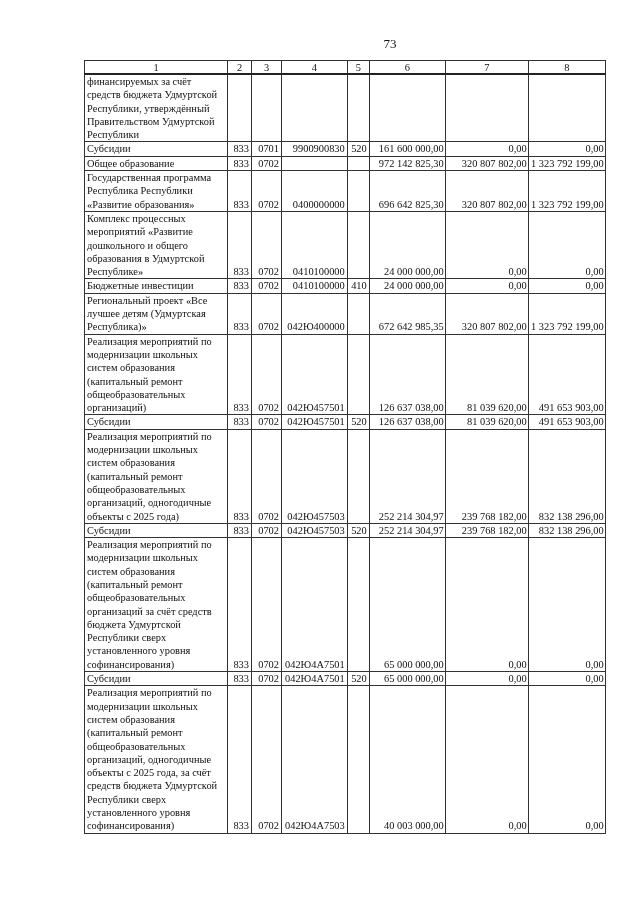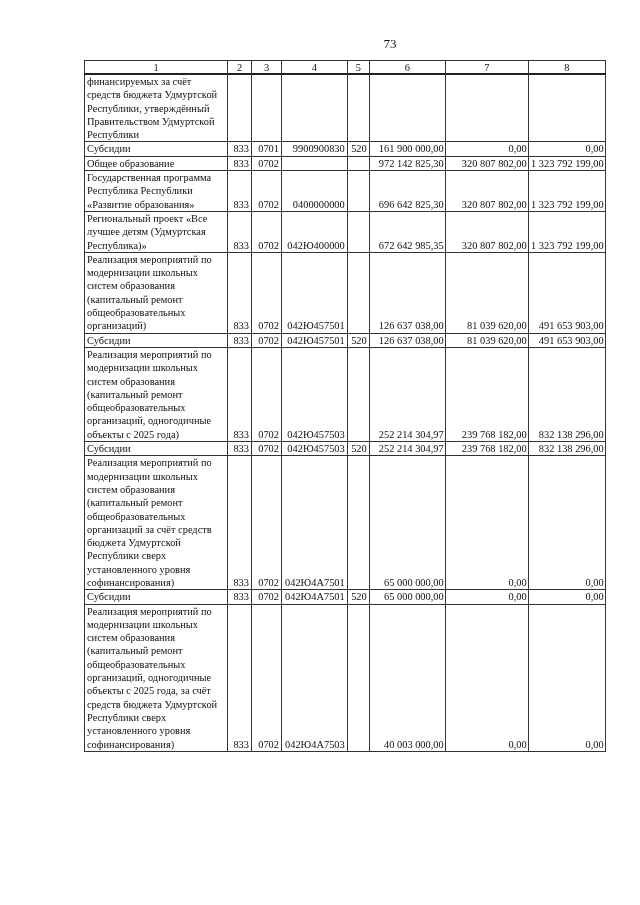--- a/index.html
+++ b/index.html
@@ -56,21 +56,21 @@
     <td class="num"></td>
     <td class="num"></td>
     <td class="num"></td>
   </tr>
       <tr>
     <td class="c1">Субсидии</td>
     <td class="ctr">833</td>
     <td class="ctr">0701</td>
     <td class="ctr">9900900830</td>
     <td class="ctr">520</td>
-    <td class="num">161 900 000,00</td>
+    <td class="num">161 600 000,00</td>
     <td class="num">0,00</td>
     <td class="num">0,00</td>
   </tr>
       <tr>
     <td class="c1">Общее образование</td>
     <td class="ctr">833</td>
     <td class="ctr">0702</td>
     <td class="ctr"></td>
     <td class="ctr"></td>
     <td class="num">972 142 825,30</td>
@@ -79,20 +79,40 @@
   </tr>
       <tr>
     <td class="c1">Государственная программа Республика Республики «Развитие образования»</td>
     <td class="ctr">833</td>
     <td class="ctr">0702</td>
     <td class="ctr">0400000000</td>
     <td class="ctr"></td>
     <td class="num">696 642 825,30</td>
     <td class="num">320 807 802,00</td>
     <td class="num">1 323 792 199,00</td>
+  </tr>
+      <tr>
+    <td class="c1">Комплекс процессных мероприятий «Развитие дошкольного и общего образования в Удмуртской Республике»</td>
+    <td class="ctr">833</td>
+    <td class="ctr">0702</td>
+    <td class="ctr">0410100000</td>
+    <td class="ctr"></td>
+    <td class="num">24 000 000,00</td>
+    <td class="num">0,00</td>
+    <td class="num">0,00</td>
+  </tr>
+      <tr>
+    <td class="c1">Бюджетные инвестиции</td>
+    <td class="ctr">833</td>
+    <td class="ctr">0702</td>
+    <td class="ctr">0410100000</td>
+    <td class="ctr">410</td>
+    <td class="num">24 000 000,00</td>
+    <td class="num">0,00</td>
+    <td class="num">0,00</td>
   </tr>
       <tr>
     <td class="c1">Региональный проект «Все лучшее детям (Удмуртская Республика)»</td>
     <td class="ctr">833</td>
     <td class="ctr">0702</td>
     <td class="ctr">042Ю400000</td>
     <td class="ctr"></td>
     <td class="num">672 642 985,35</td>
     <td class="num">320 807 802,00</td>
     <td class="num">1 323 792 199,00</td>

